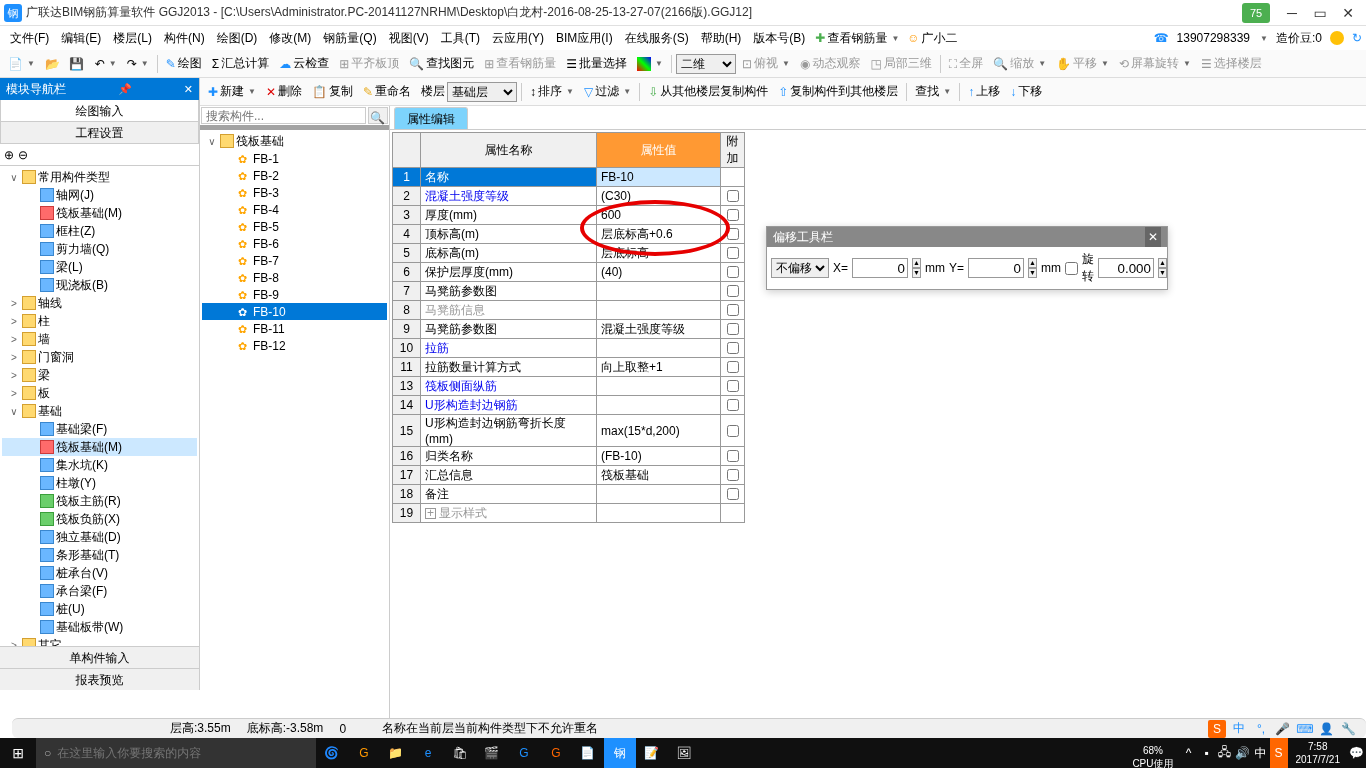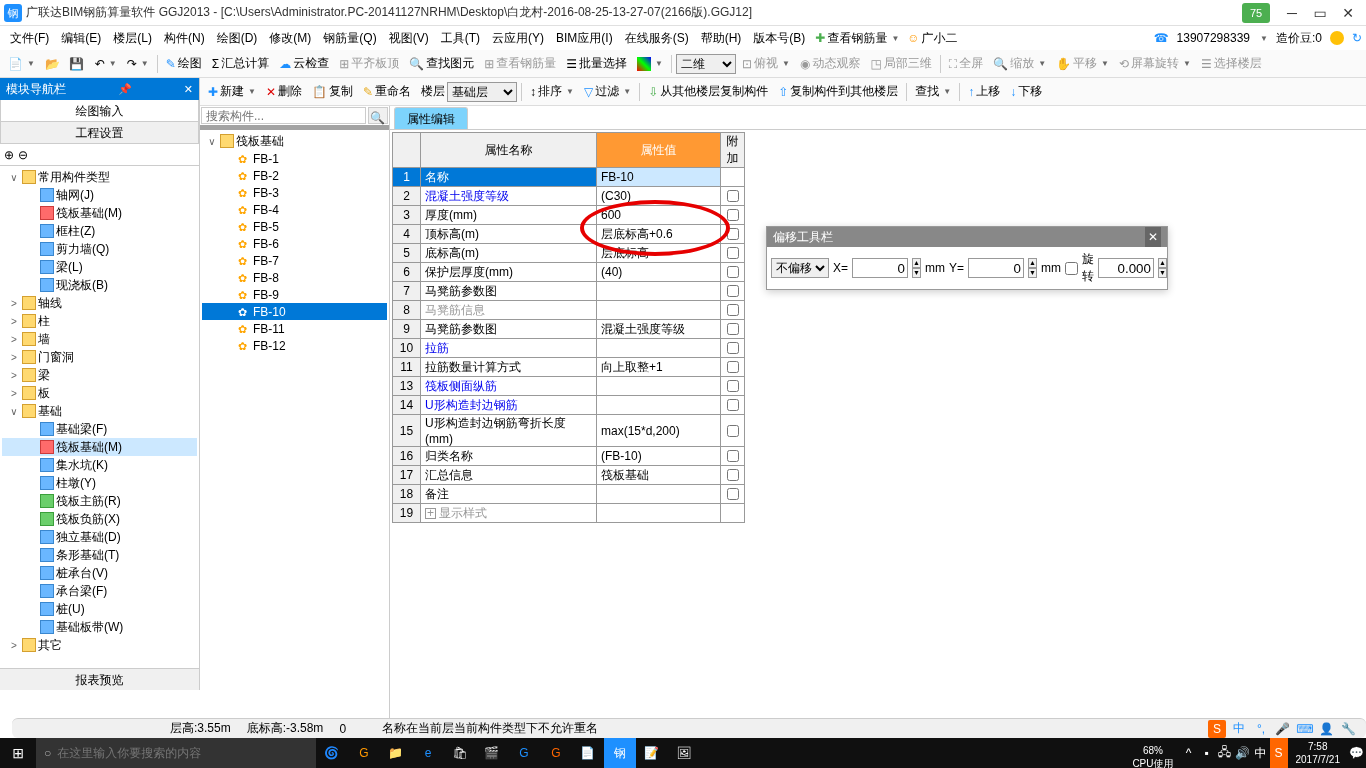--- a/index.html
+++ b/index.html
@@ -391,20 +391,21 @@
           <span class="tree-expander"></span>
           <span class="tree-icon item-icon"></span>
           <span>基础板带(W)</span>
         </div>
         <div class="tree-item" style="--indent: 6px;">
           <span class="tree-expander">&gt;</span>
           <span class="tree-icon folder-icon"></span>
           <span>其它</span>
         </div>
       </div>
+    <div class="panel-footer-btn">单构件输入</div>
     <div class="panel-footer-btn">报表预览</div>
   </div>
 
   <div class="mid-panel">
     
   </div>
 
   <div class="right-panel" id="right-panel">
   </div>
 </div>

